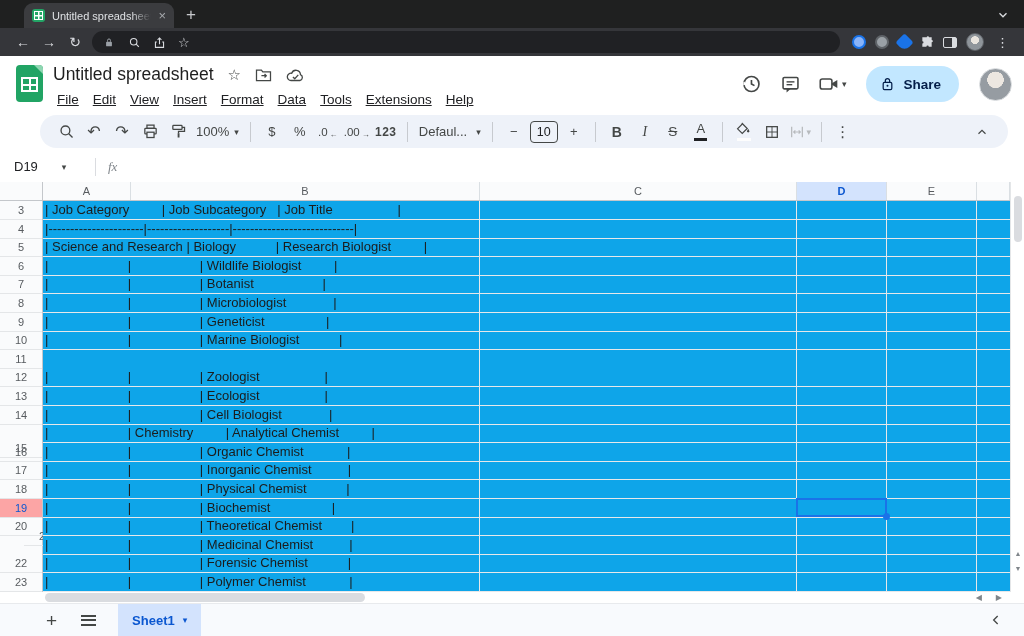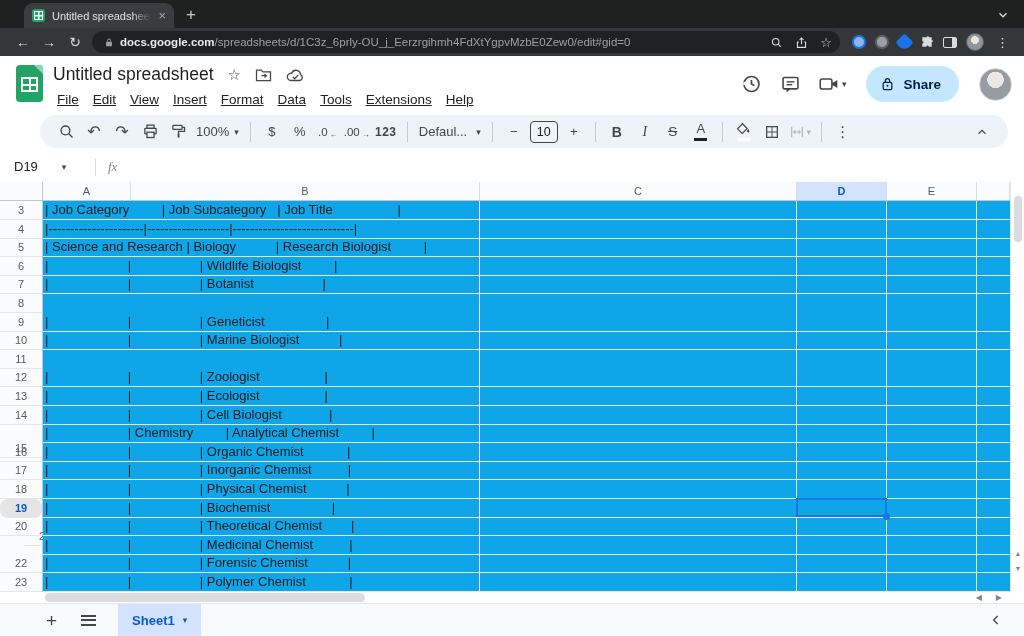--- a/index.html
+++ b/index.html
@@ -111,21 +111,21 @@
                 border-bottom:1px solid #c4c7cb; border-right:1px solid #c4c7cb; }
   .col-headers { position:absolute; left:43px; top:0; width:967px; height:19px; display:flex;
                  border-bottom:1px solid #c4c7cb; background:#fafbfc; }
   .col-header { height:100%; border-right:1px solid #dadfe3; font-size:11px; color:#575b5f;
                 display:flex; align-items:center; justify-content:center; flex:none; }
   .col-header.selected { background:#d3e3fd; color:#0b57d0; font-weight:bold; }
   .row-headers { position:absolute; left:0; top:19px; width:43px; height:391px;
                  border-right:1px solid #c4c7cb; background:#fafbfc; }
   .row-header { position:absolute; left:0; width:42px; height:19px; font-size:11px; color:#575b5f;
                 display:flex; align-items:center; justify-content:center; border-bottom:1px solid #e4e6e8; }
-  .row-header.selected { background:#e5e5e5; color:#0b57d0; font-weight:bold;border-radius:8px; }
+  .row-header.selected { background:#fca5a5; color:#0b57d0; font-weight:normal; }
   .grid-body { position:absolute; left:43px; top:19px; width:967px; height:391px; overflow:hidden; background:#0ea5e9; }
   .grid-line-row { position:absolute; left:0; width:967px; height:19px; border-bottom:1px solid #e7e8ea;
                    font-size:13px; line-height:18px; color:#1c1c1c; white-space:pre; padding-left:2px; z-index:2; }
   .v-gridline { position:absolute; top:0; width:1px; height:391px; background:#e7e8ea; z-index:1; }
   .sel-cell { position:absolute; border:2px solid #1a73e8; z-index:3; }
   .sel-handle { position:absolute; width:7px; height:7px; border-radius:50%; background:#1a73e8; z-index:4; }
 
   
   .vscroll { position:absolute; right:0; top:0; width:14px; height:410px; background:#fff; border-left:1px solid #e4e6e8; }
   .v-thumb { position:absolute; left:3px; top:14px; width:8px; height:46px; background:#dadce0; border-radius:4px; }
@@ -172,21 +172,20 @@
     <span class="nav-btn" style="margin-left:10px">←</span>
     <span class="nav-btn">→</span>
     <span class="nav-btn">↻</span>
     <div class="omnibox">
       <span class="omni-lock">
         <svg class="ic" width="10" height="11" viewBox="0 0 24 26">
             <rect x="5" y="11" width="14" height="11" rx="2" fill="#9aa0a6"></rect>
             <path d="M8.5 11 V8 a3.5 3.5 0 0 1 7 0 V11" fill="none" stroke="#9aa0a6" stroke-width="2.4"></path>
           </svg>
       </span>
-      <span class="omni-url"><span class="omni-domain">docs.google.com</span><span class="omni-path">/spreadsheets/d/1C3z_6prly-OU_j_Eerzrgihmh4FdXtYgpvMzbE0Zew0/edit#gid=0</span></span>
       <span class="omni-icons">
         <span>
           <svg class="ic" width="13" height="13" viewBox="0 0 24 24">
               <circle cx="10.5" cy="10.5" r="6" fill="none" stroke="#dadce0" stroke-width="2"></circle>
               <line x1="15" y1="15" x2="20" y2="20" stroke="#dadce0" stroke-width="2"></line>
             </svg>
         </span>
         <span>
           <svg class="ic" width="13" height="13" viewBox="0 0 24 24">
               <path d="M12 15 V4 M8.5 7 L12 3.5 15.5 7" fill="none" stroke="#dadce0" stroke-width="2"></path>
@@ -407,20 +406,21 @@
         <div class="row-header" style="top: 326px; margin-left: 24px;">21</div>
         <div class="row-header" style="top: 353.4px;">22</div>
         <div class="row-header" style="top: 372px;">23</div>
       </div>
     <div class="grid-body">
         <div class="grid-line-row" style="top: 0px;">| Job Category         | Job Subcategory   | Job Title                  |</div>
         <div class="grid-line-row" style="top: 18.6px;">|----------------------|-------------------|----------------------------|</div>
         <div class="grid-line-row" style="top: 37.2px;">| Science and Research | Biology           | Research Biologist         |</div>
         <div class="grid-line-row" style="top: 55.8px;">|                      |                   | Wildlife Biologist         |</div>
         <div class="grid-line-row" style="top: 74.4px;">|                      |                   | Botanist                   |</div>
+        <div class="grid-line-row" style="top: 93px;">|                      |                   | Microbiologist             |</div>
         <div class="grid-line-row" style="top: 111.6px;">|                      |                   | Geneticist                 |</div>
         <div class="grid-line-row" style="top: 130.2px;">|                      |                   | Marine Biologist           |</div>
         <div class="grid-line-row" style="top: 167.4px;">|                      |                   | Zoologist                  |</div>
         <div class="grid-line-row" style="top: 186px;">|                      |                   | Ecologist                  |</div>
         <div class="grid-line-row" style="top: 204.6px;">|                      |                   | Cell Biologist             |</div>
         <div class="grid-line-row" style="top: 223.2px;">|                      | Chemistry         | Analytical Chemist         |</div>
         <div class="grid-line-row" style="top: 241.8px;">|                      |                   | Organic Chemist            |</div>
         <div class="grid-line-row" style="top: 260.4px;">|                      |                   | Inorganic Chemist          |</div>
         <div class="grid-line-row" style="top: 279px;">|                      |                   | Physical Chemist           |</div>
         <div class="grid-line-row" style="top: 297.6px;">|                      |                   | Biochemist                 |</div>

